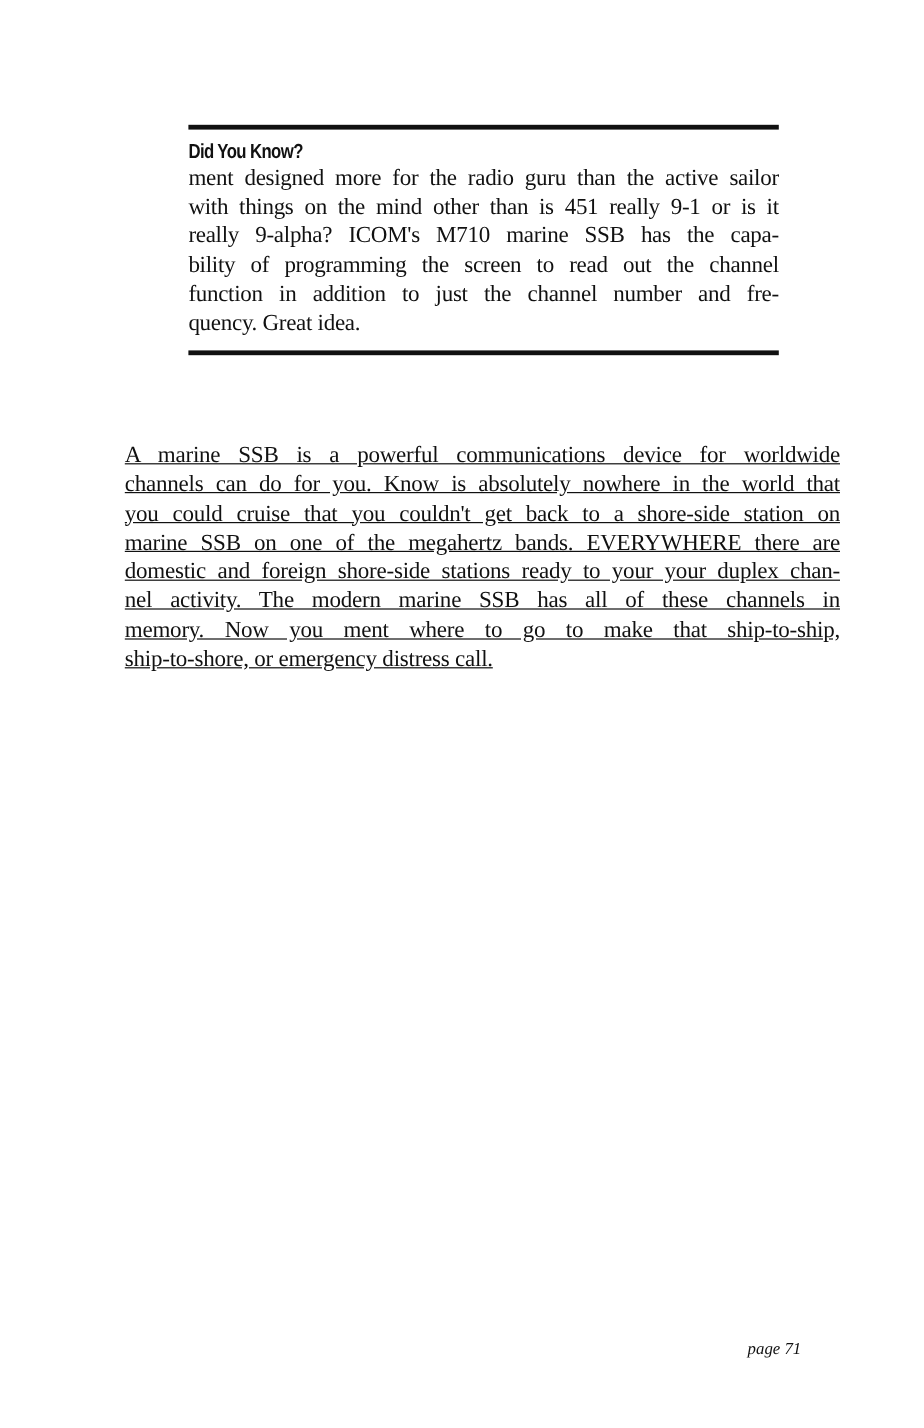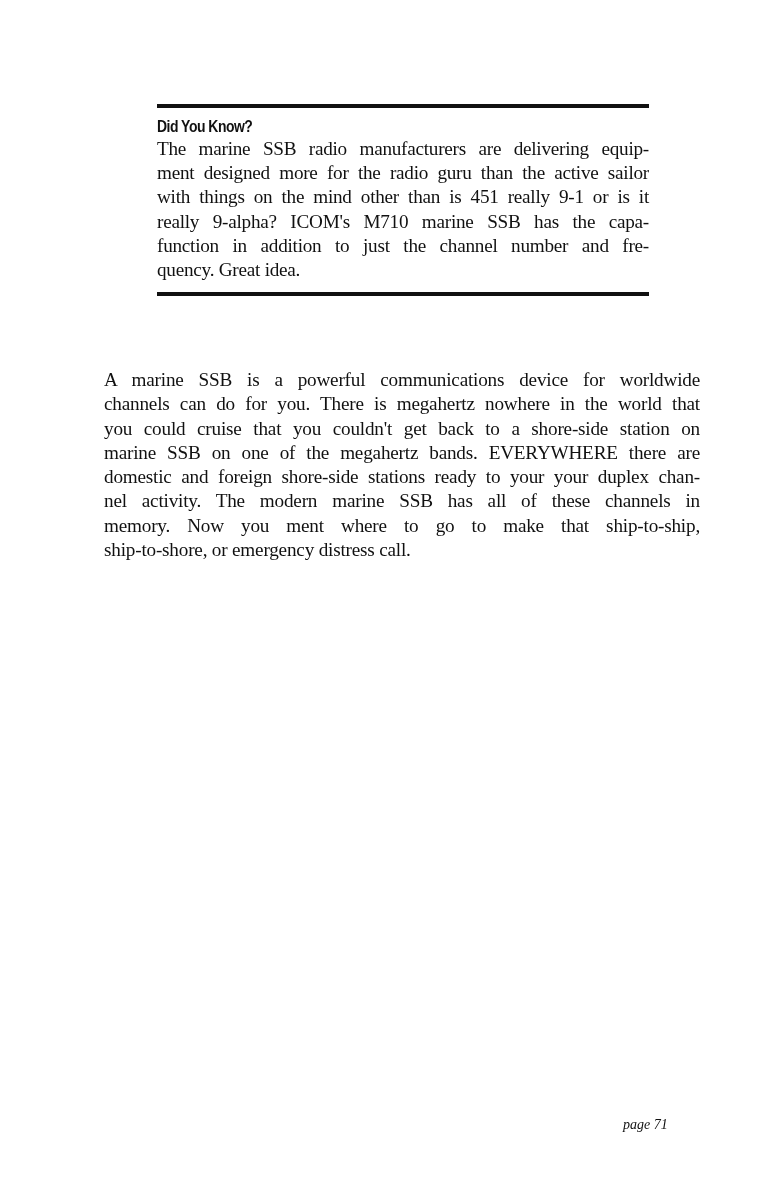--- a/index.html
+++ b/index.html
@@ -64,53 +64,54 @@
       width: 596px;
       font-size: 19.2px;
       line-height: 24.3px;
       letter-spacing: -0.2px;
     }
     .main-para .line {
       display: block;
       text-align: justify;
       text-align-last: justify;
       white-space: nowrap;
+      text-decoration: underline;
     }
     .main-para .line.last {
       text-align-last: left;
     }
     .page-number {
       position: absolute;
       left: 623px;
       top: 1114px;
       font-style: italic;
       font-size: 14px;
       line-height: 22px;
     }
   </style>
 </head>
 <body>
 
 <div class="sidebar-box">
   <div class="rule"></div>
   <div class="box-title">Did You Know?</div>
   <div class="box-text">
-    <span class="line">The marine SSB radio manufacturers are delivering equip-</span>
     <span class="line">ment designed more for the radio guru than the active sailor</span>
     <span class="line">with things on the mind other than is 451 really 9-1 or is it</span>
     <span class="line">really 9-alpha? ICOM's M710 marine SSB has the capa-</span>
+    <span class="line">bility of programming the screen to read out the channel</span>
     <span class="line">function in addition to just the channel number and fre-</span>
     <span class="line last">quency. Great idea.</span>
   </div>
   <div class="rule bottom-rule"></div>
 </div>
 
 <div class="main-para">
   <span class="line">A marine SSB is a powerful communications device for worldwide</span>
-  <span class="line">channels can do for you. There is megahertz nowhere in the world that</span>
+  <span class="line">channels can do for you. Know is absolutely nowhere in the world that</span>
   <span class="line">you could cruise that you couldn't get back to a shore-side station on</span>
   <span class="line">marine SSB on one of the megahertz bands. EVERYWHERE there are</span>
   <span class="line">domestic and foreign shore-side stations ready to your your duplex chan-</span>
   <span class="line">nel activity. The modern marine SSB has all of these channels in</span>
   <span class="line">memory. Now you ment where to go to make that ship-to-ship,</span>
   <span class="line last">ship-to-shore, or emergency distress call.</span>
 </div>
 
 <div class="page-number">page 71</div>
 

